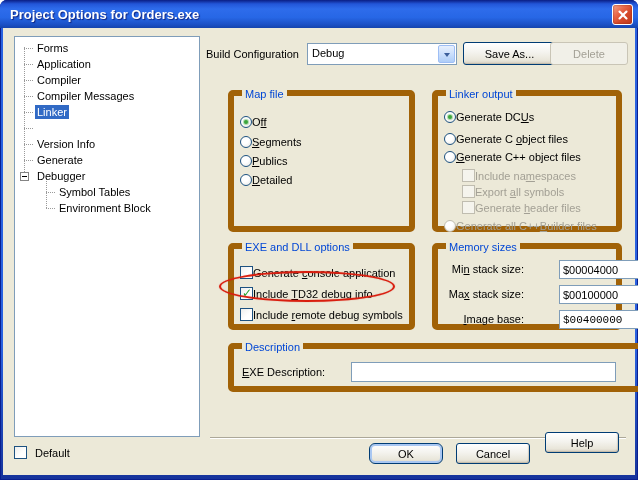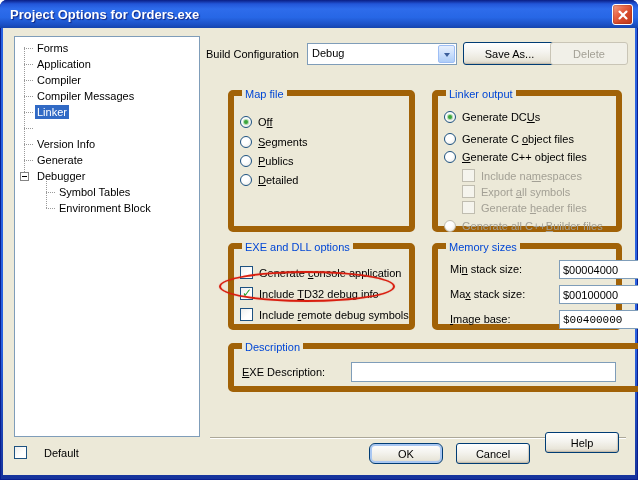--- a/index.html
+++ b/index.html
@@ -59,53 +59,53 @@
          box-shadow:inset -1px -1px 1px rgba(160,150,130,.4); cursor:pointer; padding:0; }
   .btn.small { height:21px; }
   .btn.default { box-shadow:inset 0 0 0 2px #A9C7F2, inset -1px -1px 1px rgba(120,140,180,.3); }
   .btn.disabled { border-color:#C9C5B6; color:#A3A095; background:#F1F0E8; box-shadow:none; cursor:default; }
 
   
   .group { position:absolute; border:6px solid #a16207; border-radius:5px; }
   .gtitle { position:absolute; top:-8px; left:8px; background:#ECE9D8; padding:0 3px; color:#0046D5; white-space:nowrap; }
 
   
-  .opt-row { position:absolute; left:6px; height:15px; display:flex; align-items:center; gap:6px;
+  .opt-row { position:absolute; left:6px; height:15px; display:flex; align-items:center; gap:0;
              white-space:nowrap; cursor:default; }
   .opt-row.indent { left:24px; }
   .olabel { white-space:nowrap; }
   .olabel.dis { color:#A3A095; }
   .ac { text-decoration:underline; }
 
   .radio { width:12px; height:12px; border-radius:50%; border:1px solid #1D5281; flex:0 0 auto;
            background:radial-gradient(circle at 35% 30%,#ffffff 40%,#e7e7e3 100%); position:relative; }
   .radio.checked::after { content:""; position:absolute; left:3px; top:3px; width:4px; height:4px;
            border-radius:50%; background:#3BA53B; box-shadow:0 0 1px 1px rgba(59,165,59,.45); }
   .radio.dis { border-color:#C0BDB0; }
 
   .cb { width:13px; height:13px; border:1px solid #1D5281; flex:0 0 auto; position:relative;
         background:linear-gradient(135deg,#eeeeec 0%,#ffffff 60%); }
   .cb.checked::after { content:"\2713"; position:absolute; left:1px; top:-2px; font-size:12px;
         font-weight:bold; color:#24A62C; }
   .cb.dis { border-color:#C0BDB0; background:#F5F4ED; }
 
   
-  .mem-label { position:absolute; left:12px; width:84px; text-align:left; white-space:nowrap; }
+  .mem-label { position:absolute; left:2px; width:84px; text-align:right; white-space:nowrap; }
   .mem-input { position:absolute; left:89px; width:96px; height:19px; border:1px solid #7F9DB9;
                font-family:inherit; font-size:11px; padding:0 3px; background:#fff;margin-left:32px; }
 
   
   .desc-label { position:absolute; left:8px; top:17px; white-space:nowrap; }
   .desc-input { position:absolute; left:117px; top:13px; width:265px; height:20px;
                 border:1px solid #7F9DB9; font-family:inherit; font-size:11px; padding:0 3px; background:#fff; }
 
   
   .separator { position:absolute; left:207px; top:409px; width:416px; height:2px;
                border-top:1px solid #ACA899; border-bottom:1px solid #fff; }
-  .default-row { position:absolute; left:11px; top:417px; height:15px; display:flex; align-items:center; gap:17px; }
+  .default-row { position:absolute; left:11px; top:417px; height:15px; display:flex; align-items:center; gap:8px; }
 
   
   .annot { position:absolute; left:216px; top:243px; width:176px; height:31px;
            border:2px solid #D91E0F; border-radius:50%; pointer-events:none;
            box-shadow:0 0 1px rgba(217,30,15,.5), inset 0 0 1px rgba(217,30,15,.5); }
 </style>
 </head>
 <body>
 
 <div class="dialog">

